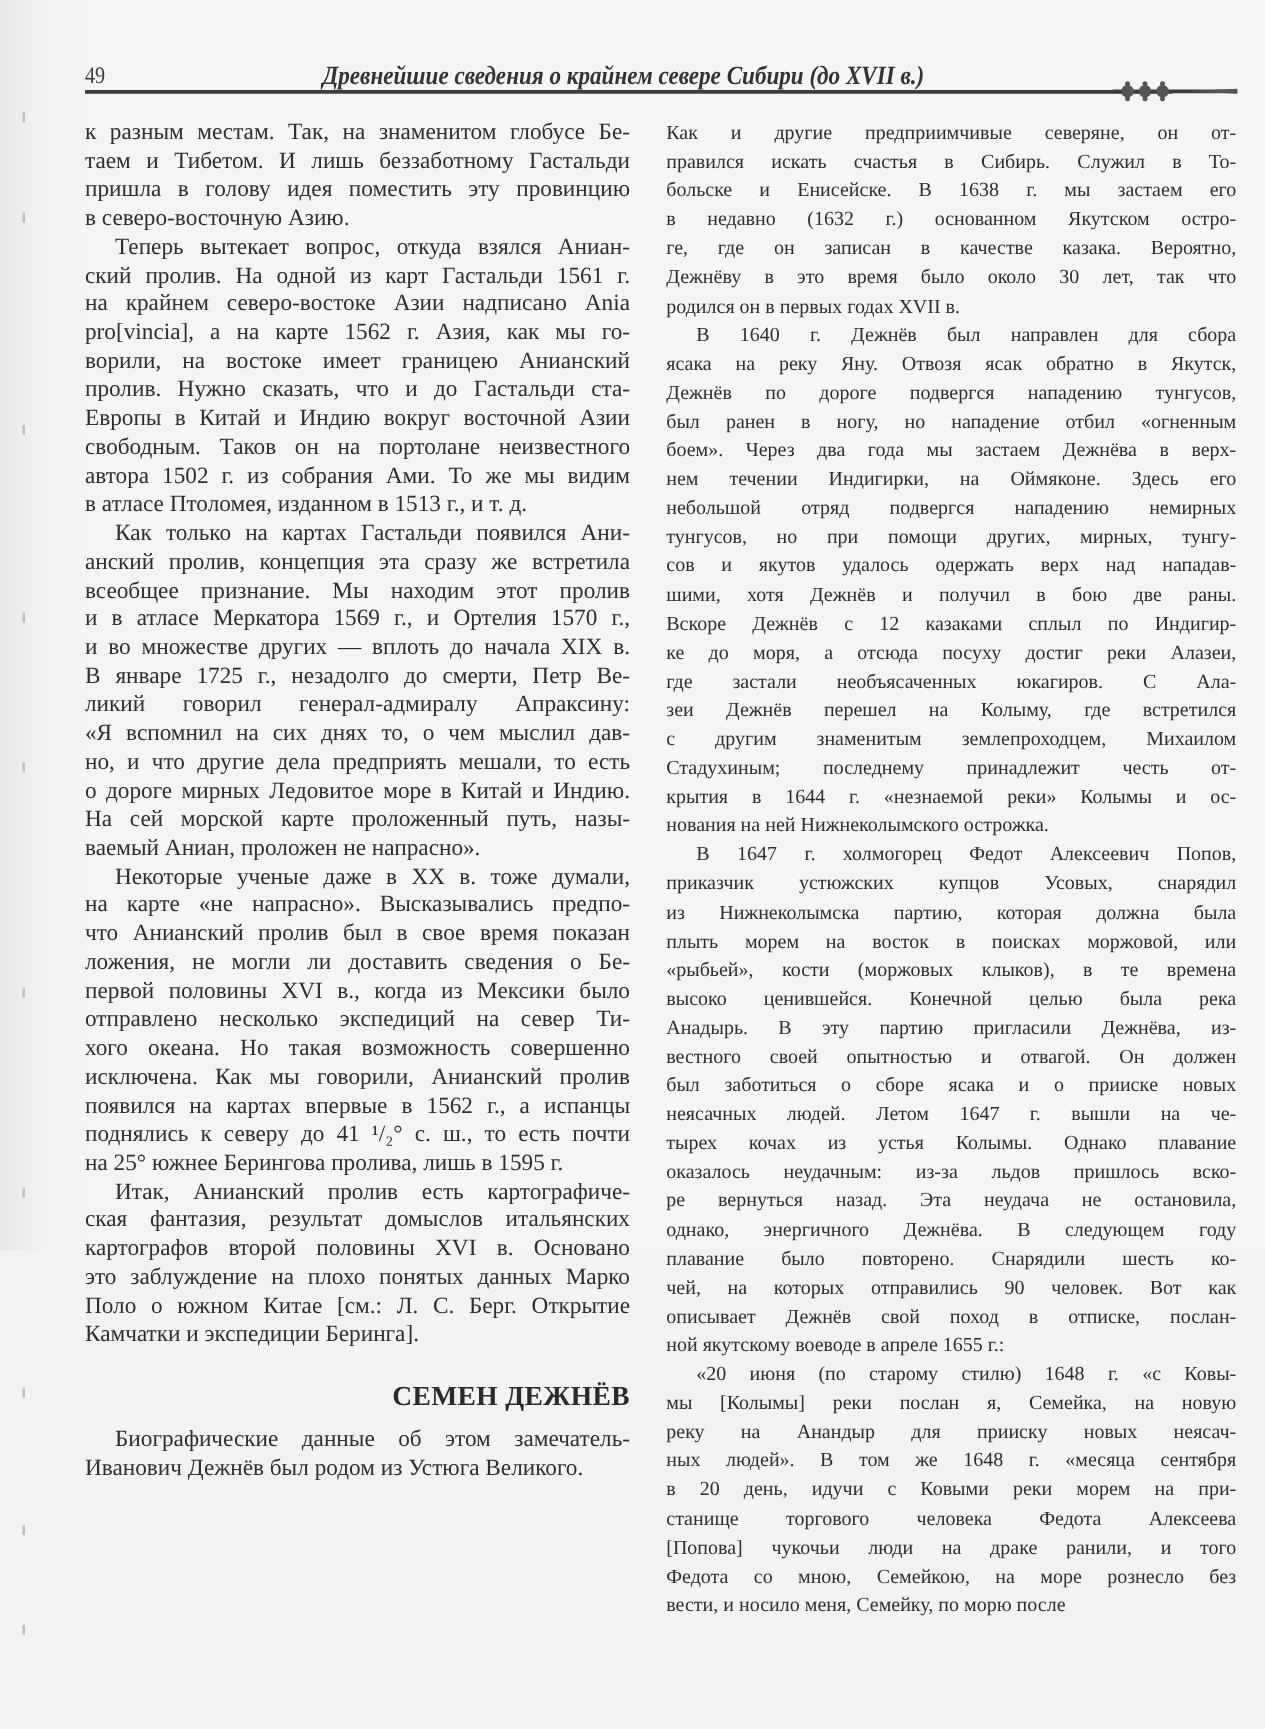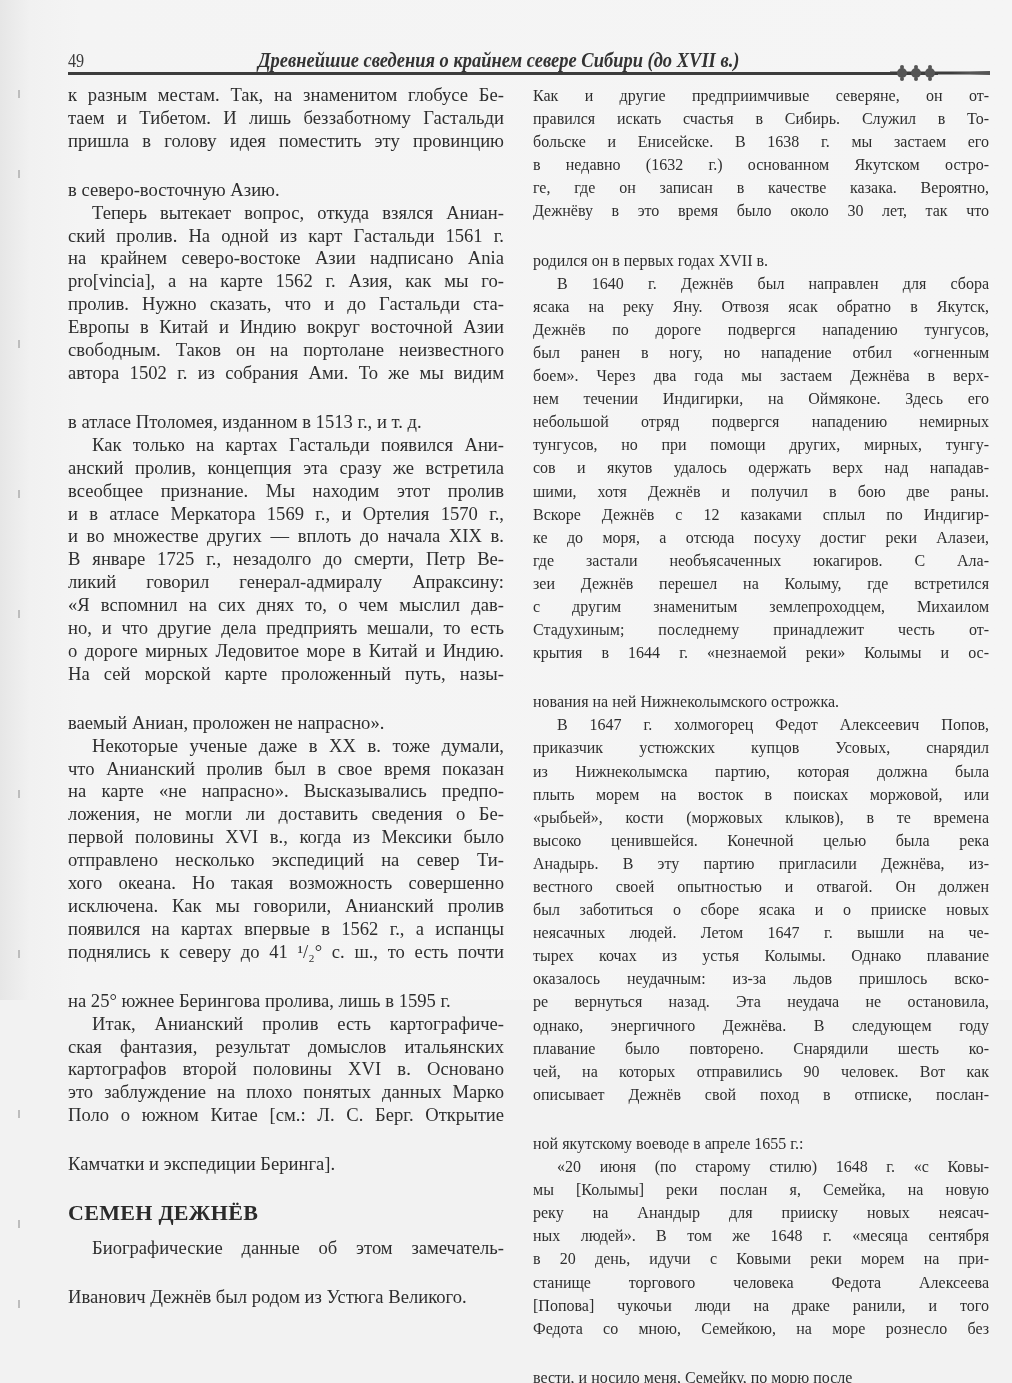--- a/index.html
+++ b/index.html
@@ -27,30 +27,30 @@
     position: absolute; left: 190px; top: 0; font-size: 21px; font-style: italic; font-weight: bold;
     color: #333; white-space: nowrap; transform: scaleX(0.88); transform-origin: left;
   }
   .header-rule {
     position: absolute; left: 68px; top: 72px; width: 870px; height: 3px; background: #3c3c3c;
   }
   .ornament {
     position: absolute; left: 890px; top: 64px; width: 100px; height: 18px;
   }
   .column {
-    position: absolute; top: 84px; font-size: 18.6px; line-height: 22.9px; text-align: justify;
+    position: absolute; top: 95px; font-size: 18.6px; line-height: 22.9px; text-align: justify;
     color: #2e2e2e;
   }
   .col-left { left: 68px; width: 436px; }
   .col-right { left: 533px; width: 456px; font-size: 16px; line-height: 23.1px; }
   .line { display: block; white-space: nowrap; text-align-last: justify; text-align: justify; }
-  .line.last { text-align-last: left; margin-top: 26px; }
+  .line.last { text-align-last: left; }
   .indent { padding-left: 24px; }
   .section-heading {
-    display: block; text-align: left; font-weight: bold; font-size: 22px; margin: 26px 0 12px 0;
+    display: block; text-align: right; font-weight: bold; font-size: 22px; margin: 26px 0 12px 0;
     letter-spacing: 0.3px; color: #2a2a2a;
   }
 </style>
 </head>
 <body>
 
 <div class="page">
   <div class="edge-marks">
     <span style="top:0px"></span>
       <span style="top:80px"></span>
@@ -90,20 +90,21 @@
         <span class="line">к разным местам. Так, на знаменитом глобусе Бе-</span>
         <span class="line">таем и Тибетом. И лишь беззаботному Гастальди</span>
         <span class="line">пришла в голову идея поместить эту провинцию</span>
         <span class="line last">в северо-восточную Азию.</span>
       </div>
       <div>
         <span class="line indent">Теперь вытекает вопрос, откуда взялся Аниан-</span>
         <span class="line">ский пролив. На одной из карт Гастальди 1561 г.</span>
         <span class="line">на крайнем северо-востоке Азии надписано Ania</span>
         <span class="line">pro[vincia], а на карте 1562 г. Азия, как мы го-</span>
+        <span class="line">ворили, на востоке имеет границею Анианский</span>
         <span class="line">пролив. Нужно сказать, что и до Гастальди ста-</span>
         <span class="line">Европы в Китай и Индию вокруг восточной Азии</span>
         <span class="line">свободным. Таков он на портолане неизвестного</span>
         <span class="line">автора 1502 г. из собрания Ами. То же мы видим</span>
         <span class="line last">в атласе Птоломея, изданном в 1513 г., и т. д.</span>
       </div>
       <div>
         <span class="line indent">Как только на картах Гастальди появился Ани-</span>
         <span class="line">анский пролив, концепция эта сразу же встретила</span>
         <span class="line">всеобщее признание. Мы находим этот пролив</span>
@@ -112,22 +113,22 @@
         <span class="line">В январе 1725 г., незадолго до смерти, Петр Ве-</span>
         <span class="line">ликий говорил генерал-адмиралу Апраксину:</span>
         <span class="line">«Я вспомнил на сих днях то, о чем мыслил дав-</span>
         <span class="line">но, и что другие дела предприять мешали, то есть</span>
         <span class="line">о дороге мирных Ледовитое море в Китай и Индию.</span>
         <span class="line">На сей морской карте проложенный путь, назы-</span>
         <span class="line last">ваемый Аниан, проложен не напрасно».</span>
       </div>
       <div>
         <span class="line indent">Некоторые ученые даже в XX в. тоже думали,</span>
+        <span class="line">на карте «не напрасно». Высказывались предпо-</span>
         <span class="line">что Анианский пролив был в свое время показан</span>
-        <span class="line">на карте «не напрасно». Высказывались предпо-</span>
         <span class="line">ложения, не могли ли доставить сведения о Бе-</span>
         <span class="line">первой половины XVI в., когда из Мексики было</span>
         <span class="line">отправлено несколько экспедиций на север Ти-</span>
         <span class="line">хого океана. Но такая возможность совершенно</span>
         <span class="line">исключена. Как мы говорили, Анианский пролив</span>
         <span class="line">появился на картах впервые в 1562 г., а испанцы</span>
         <span class="line">поднялись к северу до 41 ¹/₂° с. ш., то есть почти</span>
         <span class="line last">на 25° южнее Берингова пролива, лишь в 1595 г.</span>
       </div>
       <div>

